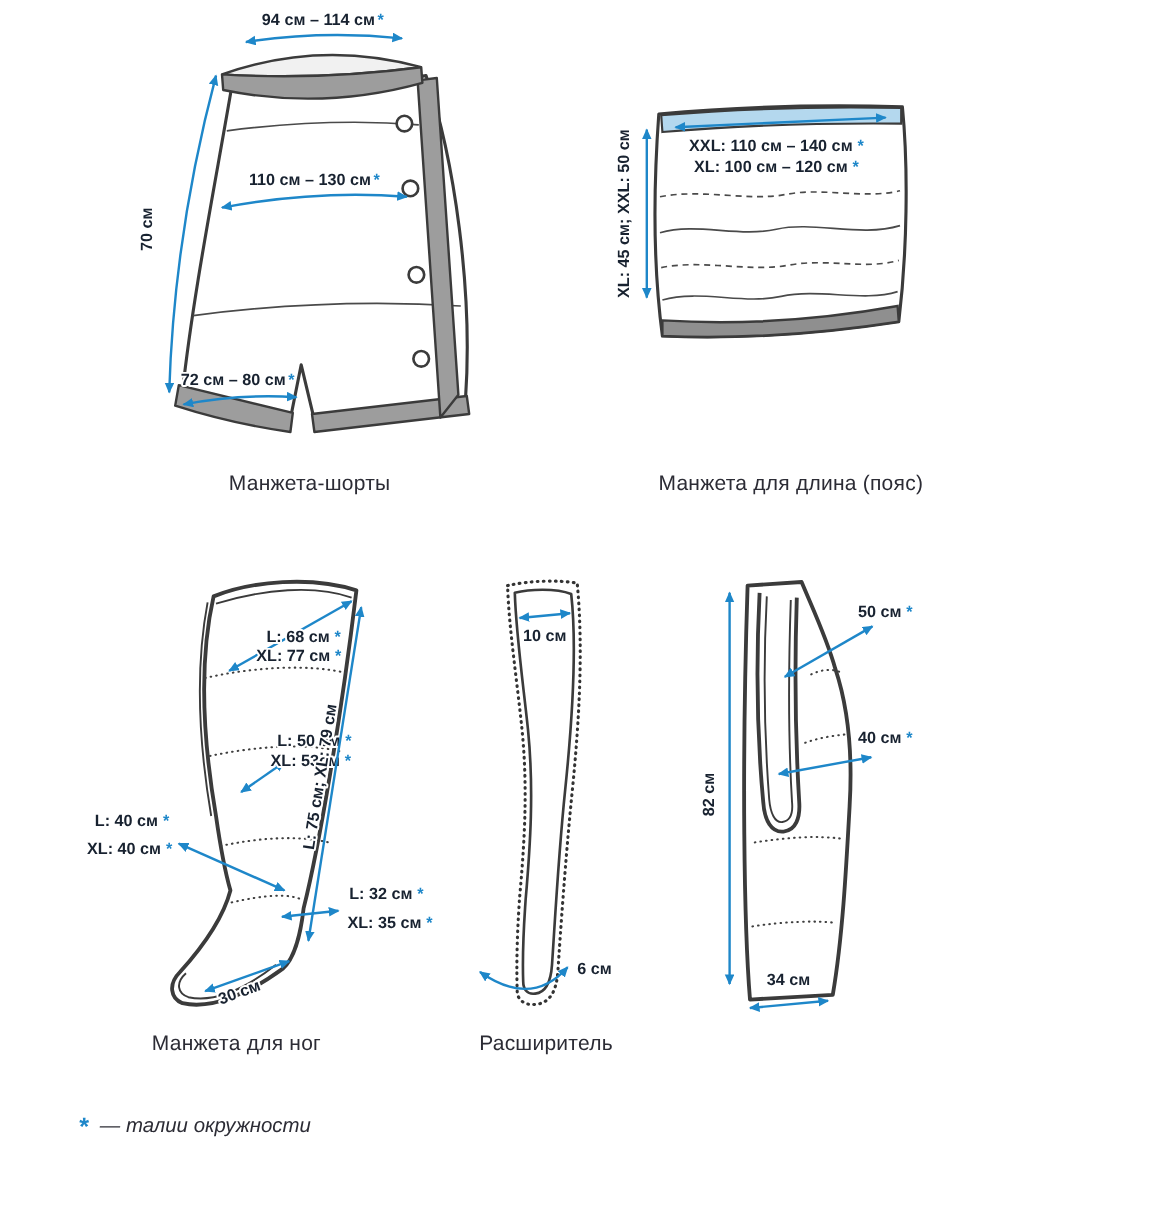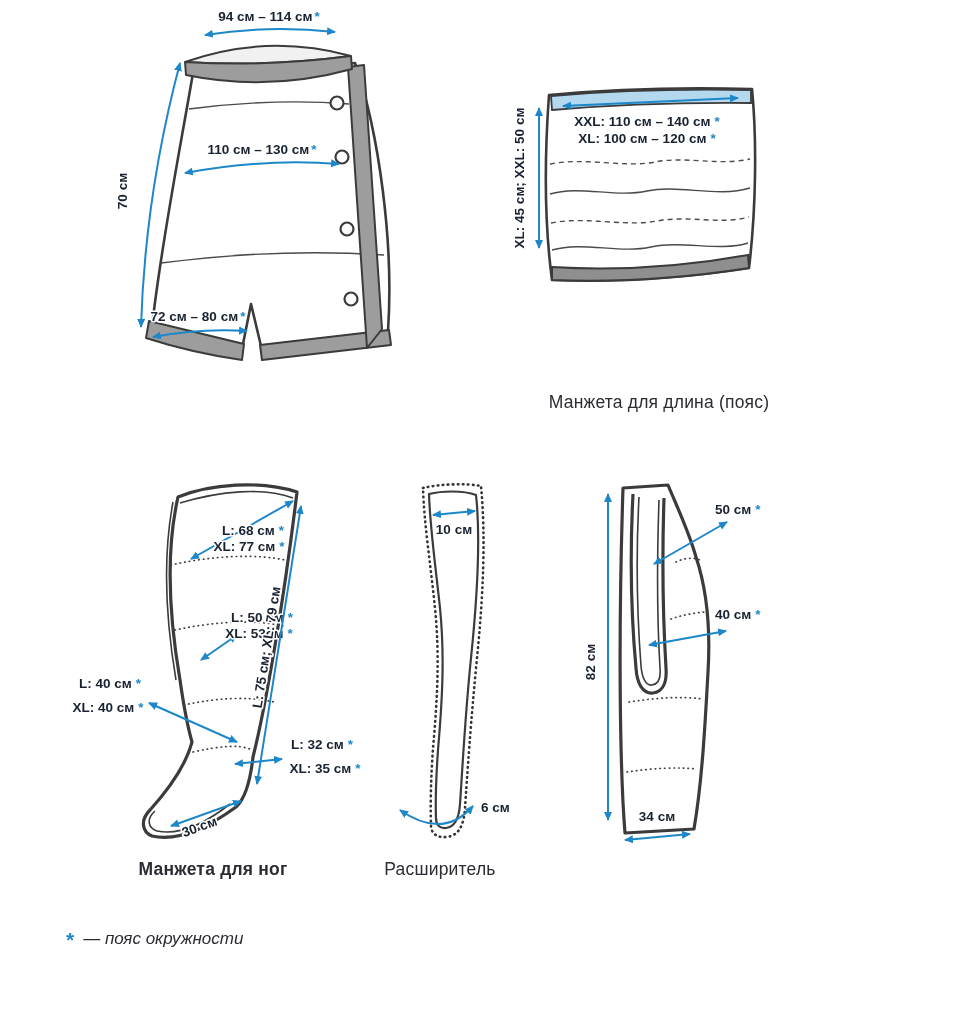--- a/index.html
+++ b/index.html
@@ -73,20 +73,21 @@
 
     <path class="arr" d="M95,58 Q60,190 56,322" marker-start="url(#ah1)" marker-end="url(#ah1)"></path>
     <text class="mt" x="42" y="186" text-anchor="middle" transform="rotate(-90 42 186)">70 см</text>
 
     <path class="arr" d="M100,168 Q180,153 254,159" marker-start="url(#ah1)" marker-end="url(#ah1)"></path>
     <text class="mt" x="177" y="149" text-anchor="middle"><tspan>110 см  –  130 см</tspan><tspan class="ast" dx="2">*</tspan></text>
 
     <path class="arr" d="M68,332 Q115,323 162,326" marker-start="url(#ah1)" marker-end="url(#ah1)"></path>
     <text class="mt" x="113" y="316" text-anchor="middle"><tspan>72 см – 80 см</tspan><tspan class="ast" dx="2">*</tspan></text>
   </svg>
+  <div class="caption" style="left:118px; top:392px;">Манжета-шорты</div>
 
   <svg class="diagram" style="left:495px; top:80px;" width="290" height="250" viewBox="0 0 290 250">
     <defs>
       <marker id="ah2" markerWidth="10" markerHeight="10" refX="8" refY="4" orient="auto-start-reverse" markerUnits="userSpaceOnUse">
         <path d="M0,0 L9,4 L0,8 Z" fill="#1e87c9"></path>
       </marker>
     </defs>
     <path class="outline" d="M54,15 Q150,6 257,9 C262,60 261,130 254,188 Q150,204 57,200 C49,140 50,70 54,15 Z"></path>
     <path class="lightblue" d="M56,16 Q150,8 256,10 L256,23 Q150,22 57,30 Z"></path>
     <path class="dash" d="M55,84 C90,77 130,88 160,82 C190,76 225,86 255,79"></path>
@@ -134,38 +135,38 @@
     <path class="arr" d="M165,294 L212,289" marker-start="url(#ah3)" marker-end="url(#ah3)"></path>
     <text class="mt" x="252" y="279" text-anchor="middle"><tspan>L: 32 см</tspan><tspan class="ast" dx="4">*</tspan></text>
     <text class="mt" x="255" y="303" text-anchor="middle"><tspan>XL: 35 см</tspan><tspan class="ast" dx="4">*</tspan></text>
 
     <path class="arr" d="M231,36 L187,314" marker-start="url(#ah3)" marker-end="url(#ah3)"></path>
     <text class="mt" x="201" y="178" text-anchor="middle" transform="rotate(-81 201 178)">L: 75 см; XL: 79 см</text>
 
     <path class="arr" d="M101,356 L171,331" marker-start="url(#ah3)" marker-end="url(#ah3)"></path>
     <text class="mt" x="131" y="361" text-anchor="middle" transform="rotate(-20 131 361)">30 см</text>
   </svg>
-  <div class="caption" style="left:73px; top:859px;font-weight:bold;">Манжета для ног</div>
+  <div class="caption" style="left:57px; top:859px;">Манжета для ног</div>
 
   <svg class="diagram" style="left:385px; top:478px;" width="150" height="372" viewBox="0 0 150 372">
     <defs>
       <marker id="ah4" markerWidth="10" markerHeight="10" refX="8" refY="4" orient="auto-start-reverse" markerUnits="userSpaceOnUse">
         <path d="M0,0 L9,4 L0,8 Z" fill="#1e87c9"></path>
       </marker>
     </defs>
     <path class="outline" style="stroke-width:2.2" d="M44,16 C56,13 78,12 91,17 C96,62 92,122 86,180 C80,238 77,298 75,326 C74,341 70,349 61,350 C54,351 51,346 51,340 C50,312 52,288 53,272 C57,226 60,180 55,130 C51,92 45,50 44,16 Z"></path>
     <path class="stitch" d="M38,10 C55,6 80,5 96,8 C101,60 98,120 92,180 C86,240 82,300 80,330 C79,347 74,358 61,359 C52,360 46,355 46,348 C45,315 47,285 48,270 C52,225 55,180 50,130 C46,90 39,45 38,10 Z"></path>
 
     <path class="arr" d="M48,37 L90,33" marker-start="url(#ah4)" marker-end="url(#ah4)"></path>
     <text class="mt" x="69" y="56" text-anchor="middle">10 см</text>
 
     <path class="arr" d="M15,332 Q58,362 88,328" marker-start="url(#ah4)" marker-end="url(#ah4)"></path>
     <text class="mt" x="96" y="334" text-anchor="start">6 см</text>
   </svg>
-  <div class="caption" style="left:300px; top:859px;">Расширитель</div>
+  <div class="caption" style="left:315px; top:859px;">Расширитель</div>
 
   <svg class="diagram" style="left:575px; top:472px;" width="250" height="385" viewBox="0 0 250 385">
     <defs>
       <marker id="ah5" markerWidth="10" markerHeight="10" refX="8" refY="4" orient="auto-start-reverse" markerUnits="userSpaceOnUse">
         <path d="M0,0 L9,4 L0,8 Z" fill="#1e87c9"></path>
       </marker>
     </defs>
     <path class="outline thick" d="M48,16 L93,13 C103,37 114,60 121,85 C130,112 136,150 133,200 C130,255 127,310 119,357 L50,361 C45,300 43,170 48,16 Z"></path>
     <path class="outline thick" style="fill:#fff" d="M58,22 C55,80 56,142 61,196 C62,212 68,222 78,221 C88,220 92,210 91,196 C88,146 87,86 89,26"></path>
     <path class="hair" d="M64,25 C61,82 62,142 66,194 C67,206 71,214 77,213 C84,212 86,206 85,196 C82,146 82,86 84,28"></path>
@@ -182,16 +183,16 @@
 
     <path class="arr" d="M33,22 L33,348" marker-start="url(#ah5)" marker-end="url(#ah5)"></path>
     <text class="mt" x="20" y="190" text-anchor="middle" transform="rotate(-90 20 190)">82 см</text>
 
     <text class="mt" x="82" y="349" text-anchor="middle">34 см</text>
     <path class="arr" d="M50,368 L115,362" marker-start="url(#ah5)" marker-end="url(#ah5)"></path>
   </svg>
 
   <div class="footnote">
     <span class="star">*</span>
-    <span>— пояс окружности</span>
+    <span>— талии окружности</span>
   </div>
 
 </div>
 
 </body></html>

